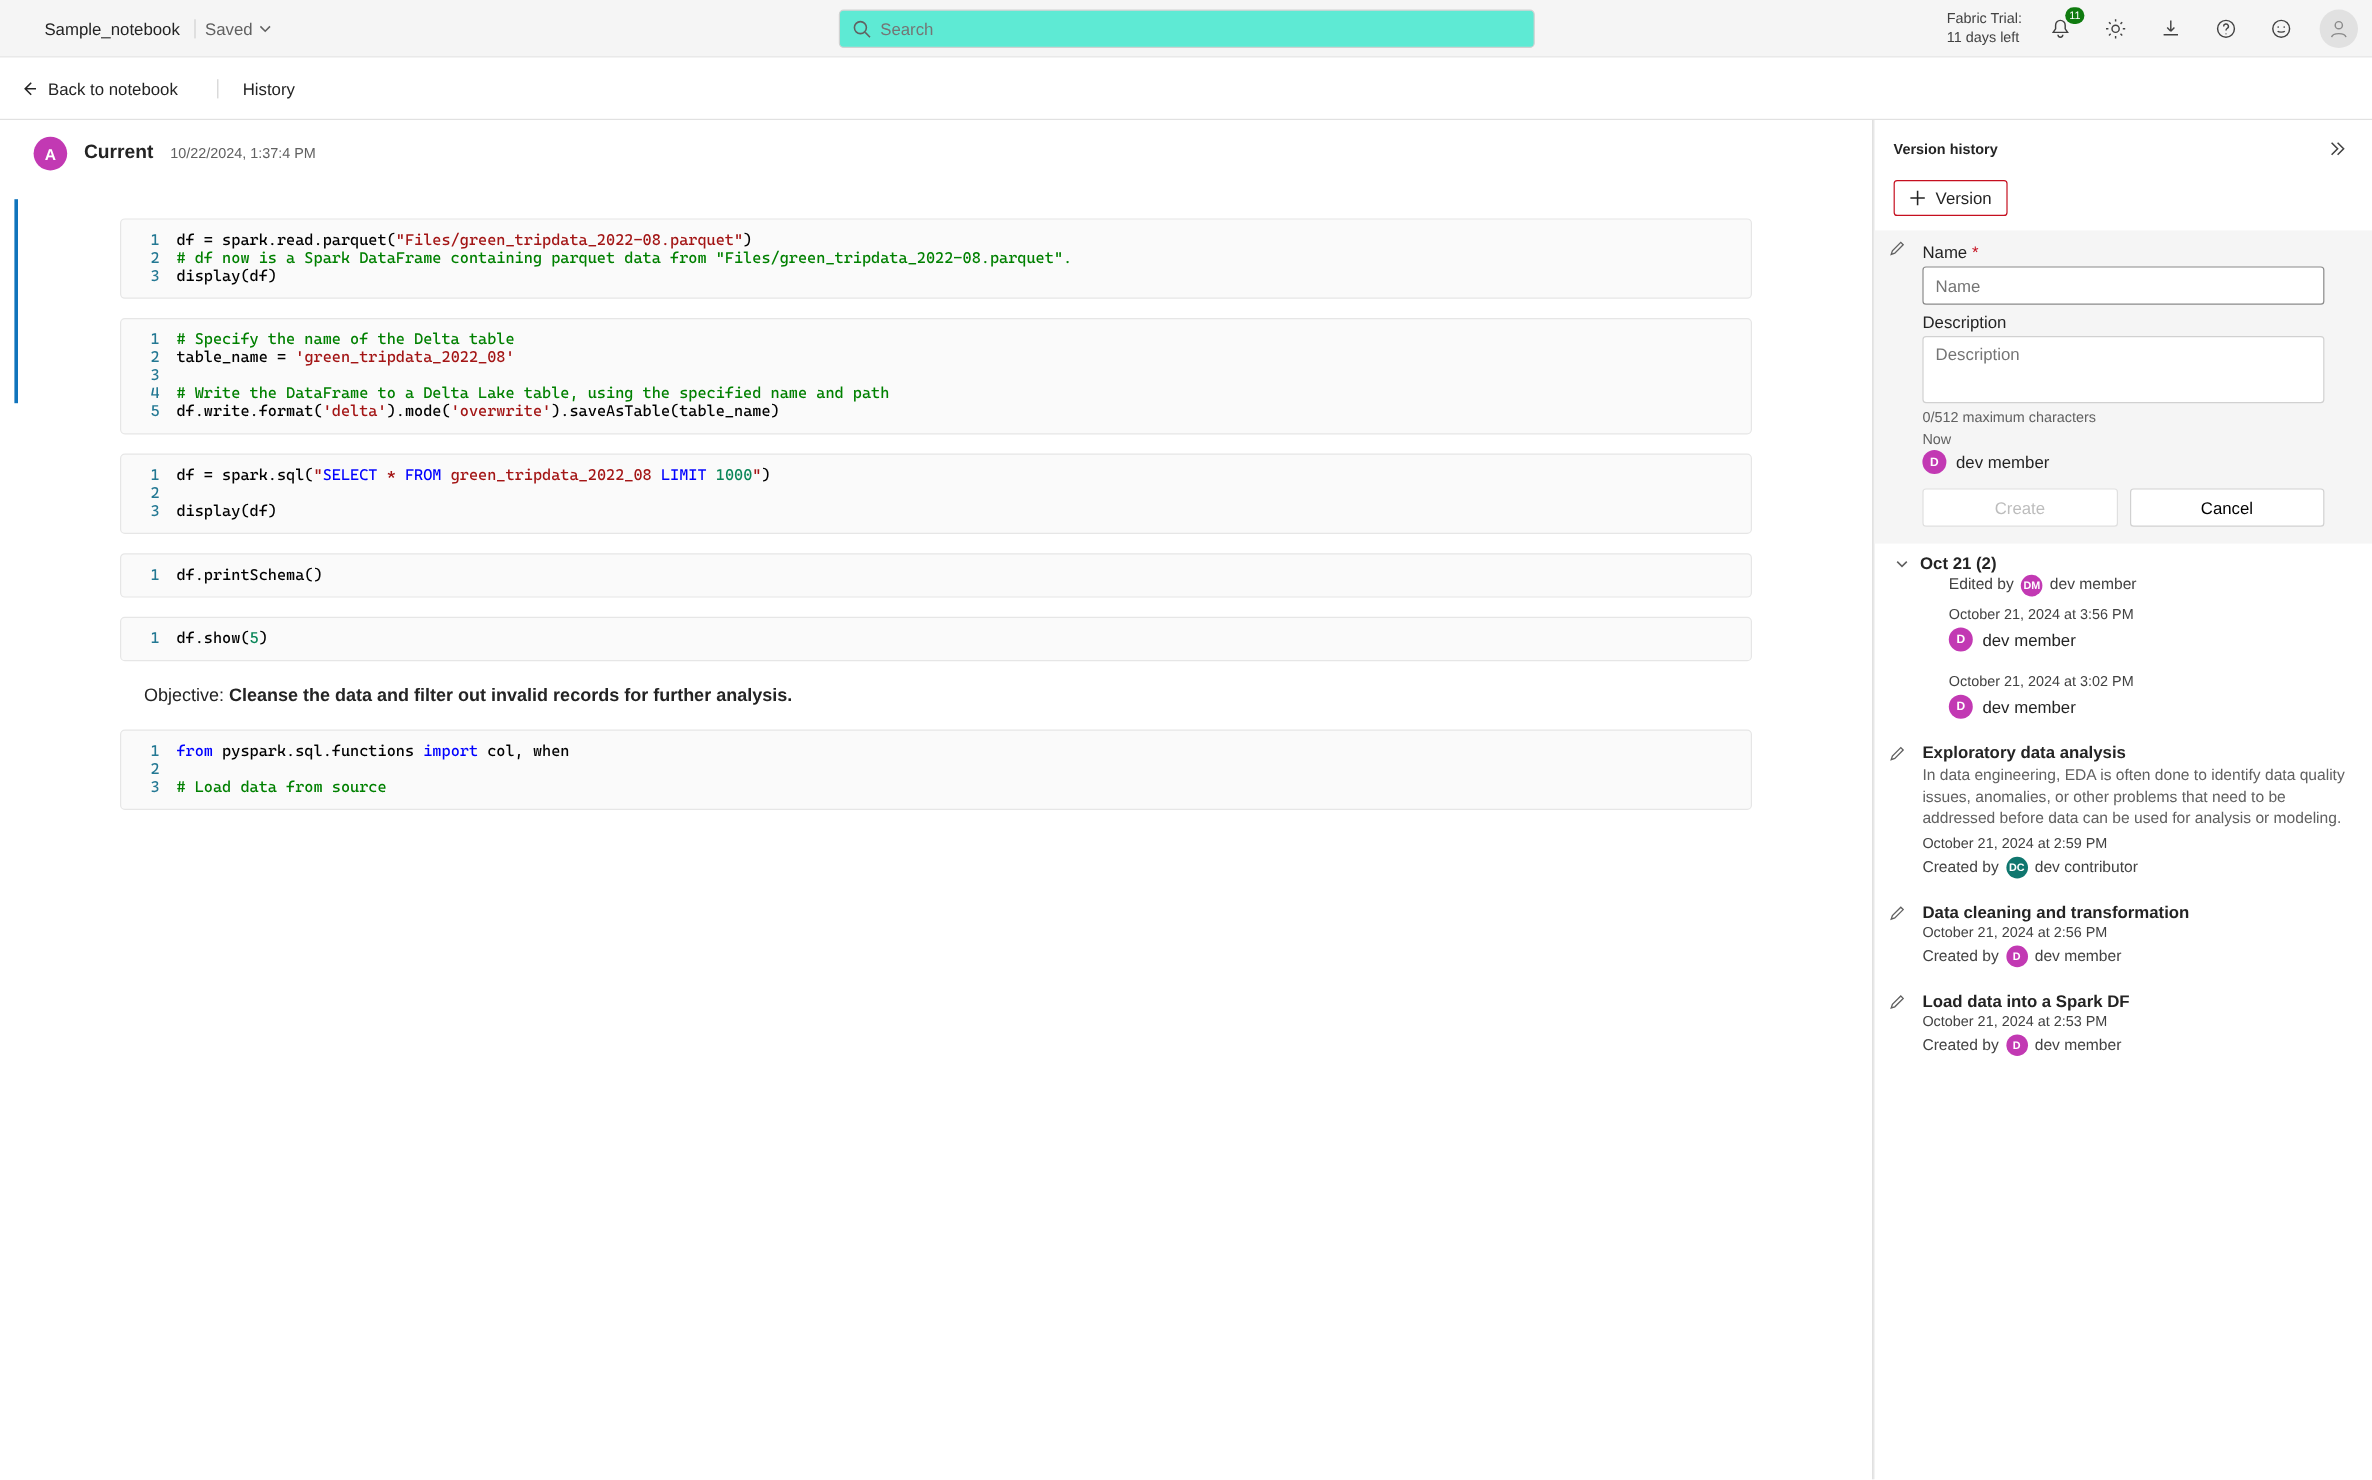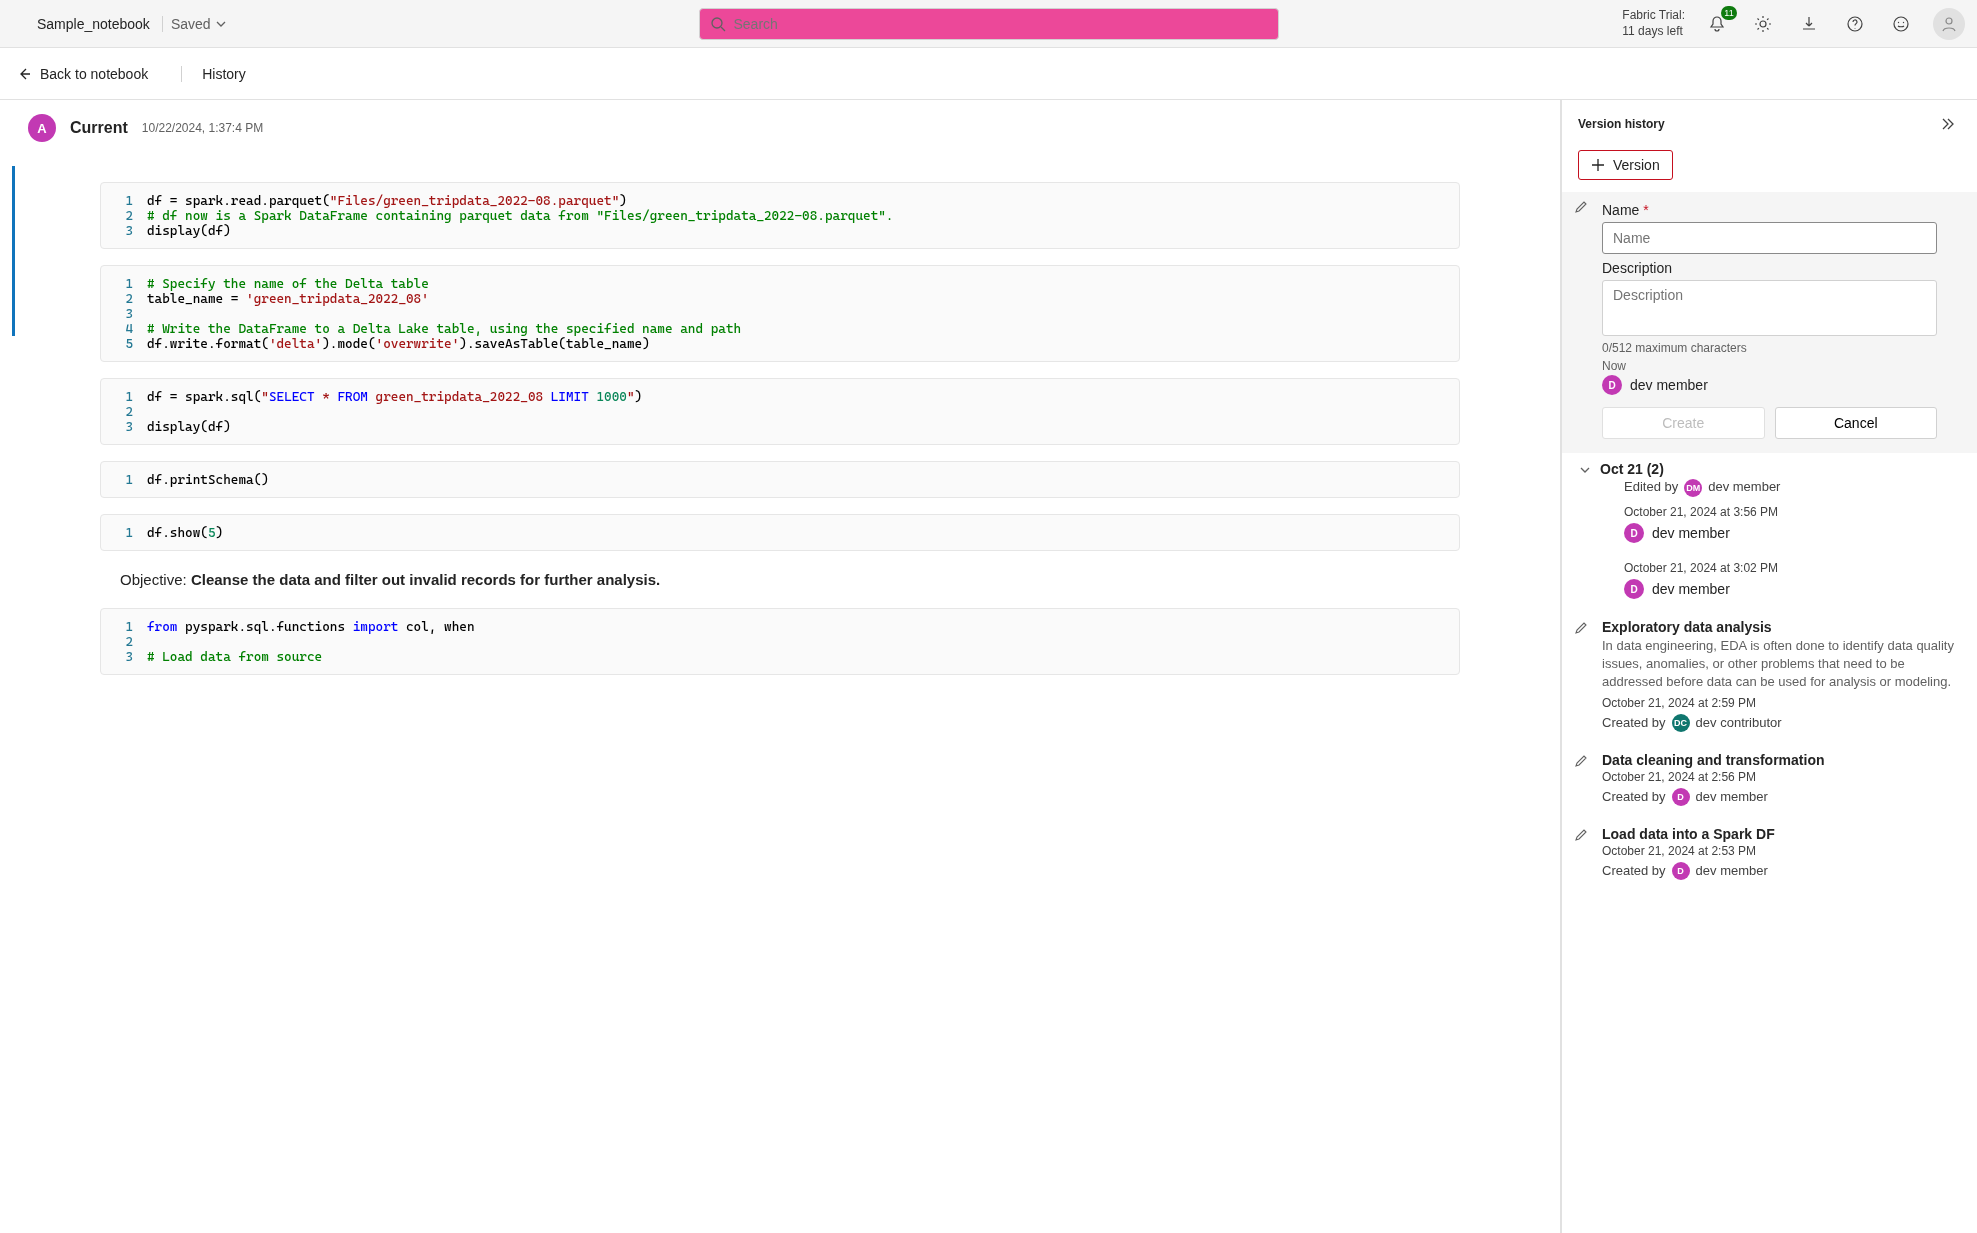--- a/index.html
+++ b/index.html
@@ -4,21 +4,21 @@
 <style>
 * { box-sizing: border-box; margin: 0; padding: 0; }
 html, body { height: 100%; font-family: "Segoe UI", -apple-system, sans-serif; font-size: 14px; color: #242424; background: #fff; }
 body { display: flex; flex-direction: column; overflow: hidden; }
 
 
 .topbar { height: 48px; background: #f5f5f5; border-bottom: 1px solid #e1e1e1; display: flex; align-items: center; padding: 0 12px; gap: 8px; }
 .topbar .title { font-size: 14px; color: #242424; padding-right: 12px; border-right: 1px solid #d1d1d1; margin-left: 25px; }
 .topbar .saved { color: #616161; display: flex; align-items: center; gap: 4px; }
 .topbar .spacer { flex: 1; }
-.topbar .search { position: absolute; left: 50%; transform: translateX(-50%); width: 580px; height: 32px; border: 1px solid #d1d1d1; border-radius: 4px; background: #ec4899; display: flex; align-items: center; padding: 0 10px; gap: 8px; color: #616161; }
+.topbar .search { position: absolute; left: 50%; transform: translateX(-50%); width: 580px; height: 32px; border: 1px solid #d1d1d1; border-radius: 4px; background: #5eead4; display: flex; align-items: center; padding: 0 10px; gap: 8px; color: #616161; }
 .topbar .search input { border: none; outline: none; flex: 1; font-size: 14px; background: transparent; }
 .topbar .right { display: flex; align-items: center; gap: 18px; }
 .topbar .trial { text-align: left; font-size: 12px; color: #424242; line-height: 1.3; }
 .iconbtn { width: 28px; height: 28px; display: flex; align-items: center; justify-content: center; color: #424242; position: relative; cursor: pointer; }
 .badge { position: absolute; top: -4px; right: -6px; background: #0f7b0f; color: #fff; border-radius: 999px; font-size: 9px; min-width: 16px; height: 14px; display: flex; align-items: center; justify-content: center; padding: 0 3px; }
 .avatar-top { width: 32px; height: 32px; border-radius: 999px; background: #e1e1e1; display: flex; align-items: center; justify-content: center; color: #616161; }
 
 
 .secondbar { height: 52px; background: #fff; border-bottom: 1px solid #e1e1e1; display: flex; align-items: center; padding: 0 16px; gap: 20px; }
 .backlink { display: flex; align-items: center; gap: 8px; color: #242424; cursor: pointer; padding-right: 33px; border-right: 1px solid #d1d1d1; }

